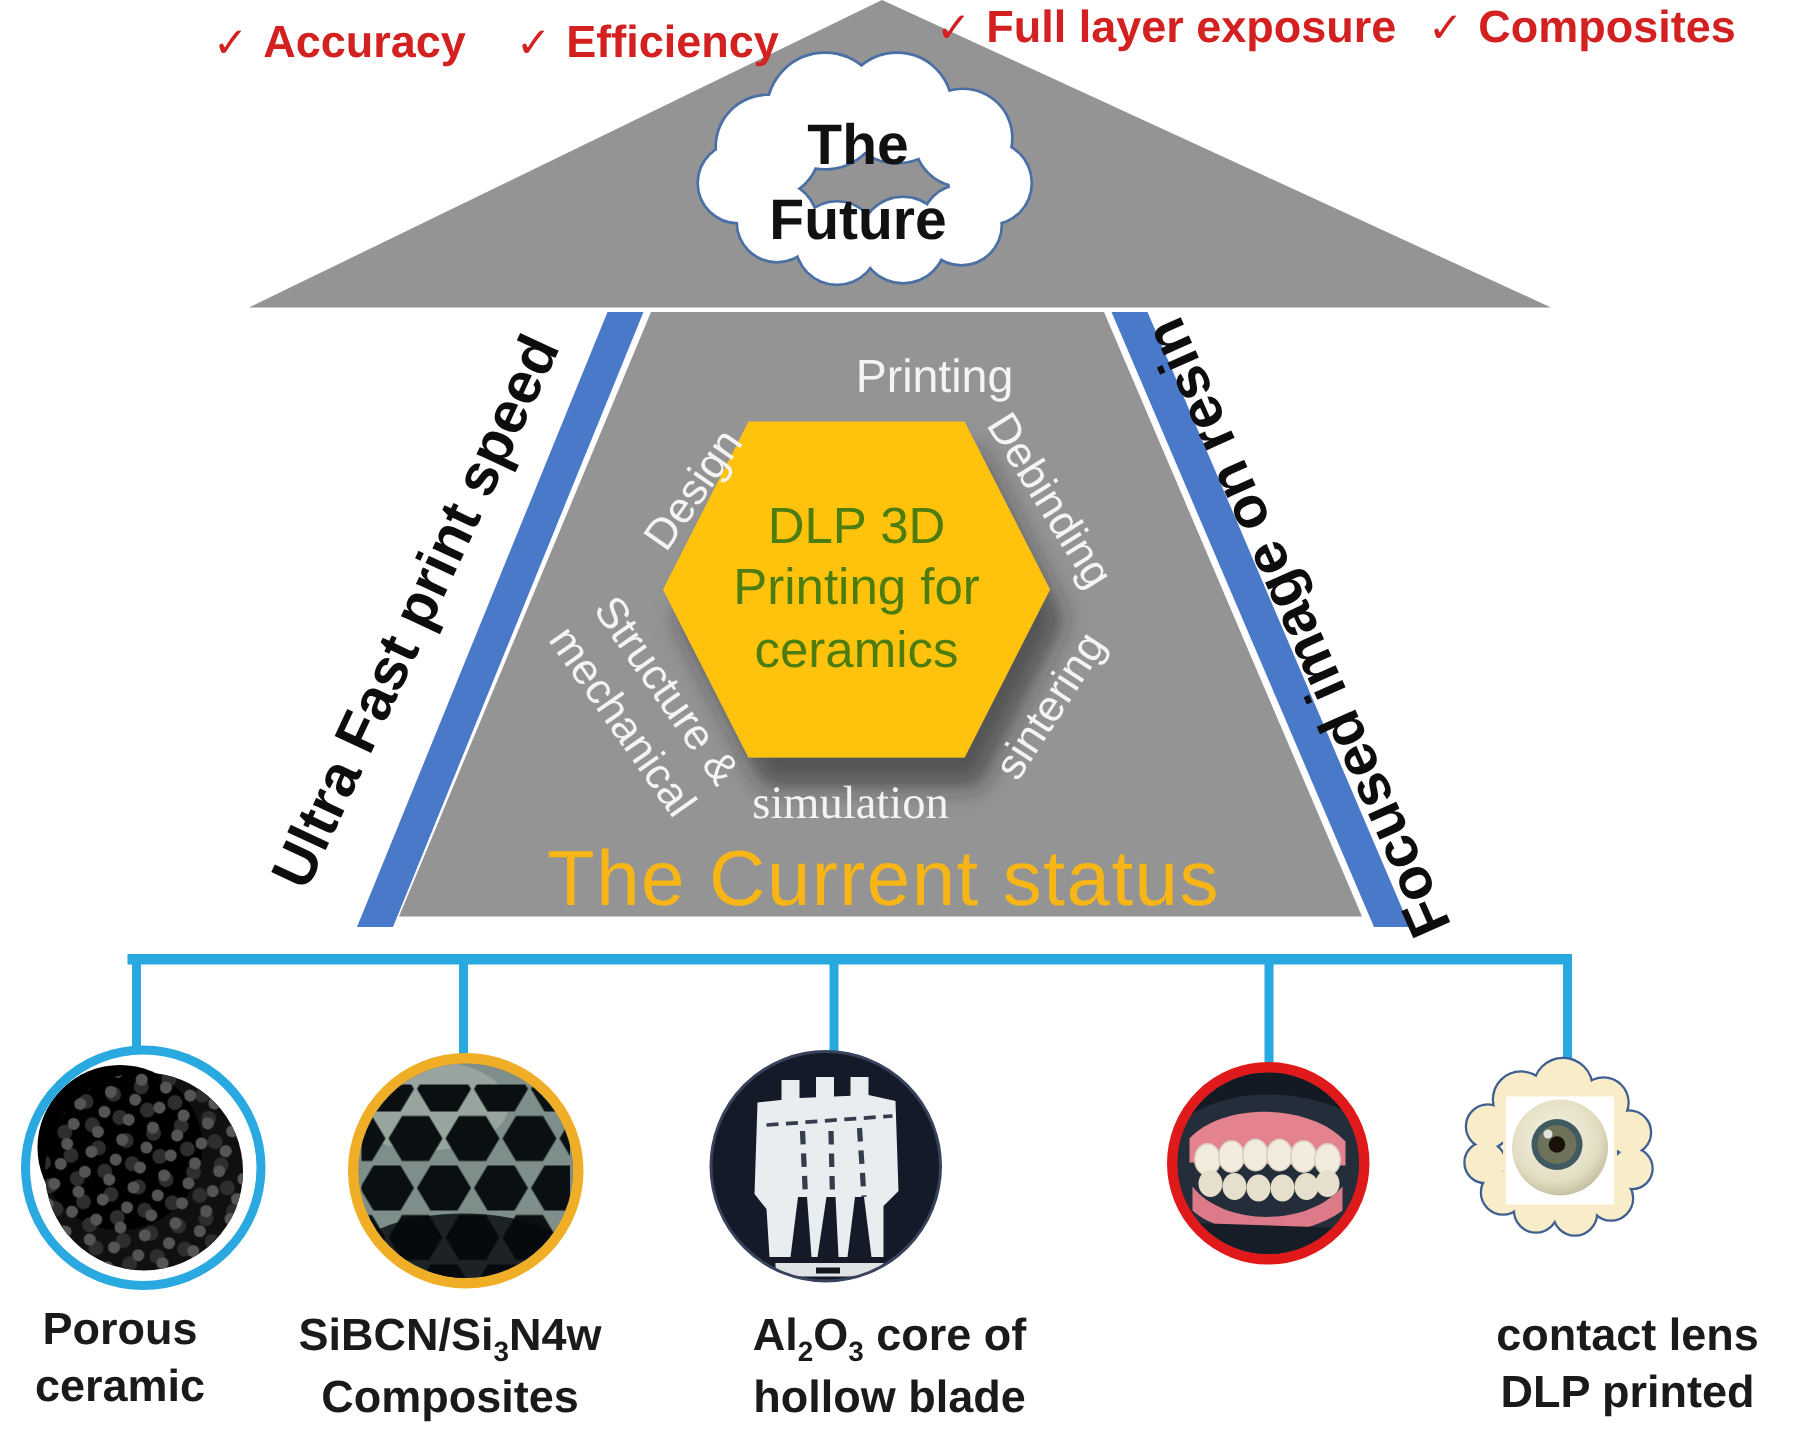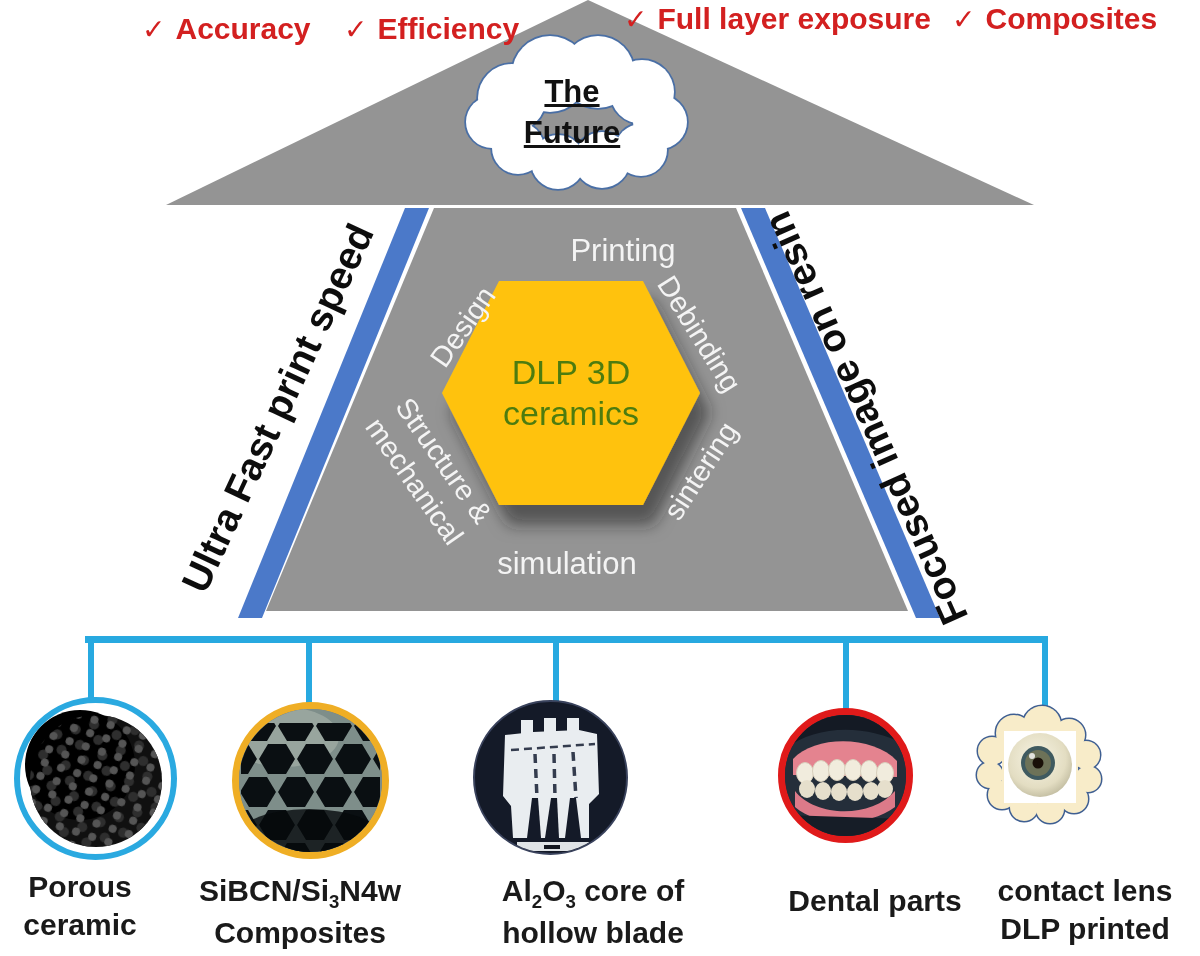--- a/index.html
+++ b/index.html
@@ -12,21 +12,21 @@
   .check-item{
     position:absolute;display:flex;align-items:baseline;gap:10px;
     color:#d32020;font-size:30px;font-weight:600;white-space:nowrap;
   }
   .check-glyph{font-size:28px;}
   
   .pyramid-art{position:absolute;left:0;top:0;}
   
   .cloud-text{
     position:absolute;left:482px;top:72px;width:180px;text-align:center;
-    font-size:31px;font-weight:700;color:#111;line-height:1.32;text-decoration:underline;
+    font-size:38px;font-weight:700;color:#111;line-height:1.32;
   }
   
   .banner{
     position:absolute;white-space:nowrap;color:#0d0d0d;
     font-size:39px;font-weight:600;transform-origin:center center;
   }
   .banner-left{left:278px;top:408px;transform:translate(-50%,-50%) rotate(-65deg);}
   .banner-right{left:866px;top:418px;transform:translate(-50%,-50%) rotate(-114deg);}
   
   .cycle-label{
@@ -126,27 +126,29 @@
   <div class="banner banner-right">Focused image on resin</div>
 
   <div class="cycle-label" style="left:580px;top:251px;transform:translate(-50%,-50%);margin-left:43px;">Printing</div>
   <div class="cycle-label rot" style="left:463px;top:327px;transform:translate(-50%,-50%) rotate(-55deg);">Design</div>
   <div class="cycle-label rot" style="left:699px;top:334px;transform:translate(-50%,-50%) rotate(58deg);">Debinding</div>
   <div class="cycle-label rot" style="left:429px;top:471px;transform:translate(-50%,-50%) rotate(55deg);line-height:1.25;">
     <div>Structure &amp;</div>
     <div>mechanical</div>
   </div>
   <div class="cycle-label rot" style="left:701px;top:471px;transform:translate(-50%,-50%) rotate(-57deg);">sintering</div>
-  <div class="cycle-label" style="left:567px;top:564px;transform:translate(-50%,-50%);">simulation</div>
+  <div class="cycle-label" style="left:567px;top:535px;transform:translate(-50%,-50%);font-family:Liberation Serif, serif;">simulation</div>
 
   <div class="hex-text">
     <div>DLP 3D</div>
+    <div>Printing for</div>
     <div>ceramics</div>
   </div>
 
+  <div class="status-text">The Current status</div>
 
   <div class="conn" style="left:85px;top:636px;width:963px;height:7px;"></div>
   <div class="conn" style="left:88px;top:636px;width:6px;height:64px;"></div>
   <div class="conn" style="left:306px;top:636px;width:6px;height:70px;"></div>
   <div class="conn" style="left:553px;top:636px;width:6px;height:68px;"></div>
   <div class="conn" style="left:843px;top:636px;width:6px;height:76px;"></div>
   <div class="conn" style="left:1042px;top:636px;width:6px;height:72px;"></div>
 
   <div class="app-circle" style="left:14px;top:697px;width:163px;height:163px;border:6px solid #2aa9e0;">
     <svg width="151" height="151" viewBox="0 0 151 151">
@@ -275,21 +277,18 @@
     <div>ceramic</div>
   </div>
   <div class="app-label" style="left:300px;top:872px;">
     <div>SiBCN/Si<sub>3</sub>N4w</div>
     <div>Composites</div>
   </div>
   <div class="app-label" style="left:593px;top:872px;">
     <div>Al<sub>2</sub>O<sub>3</sub> core of</div>
     <div>hollow blade</div>
   </div>
-  <div class="app-label" style="left:875px;top:882px;">
-    <div>Dental parts</div>
-  </div>
   <div class="app-label" style="left:1085px;top:872px;">
     <div>contact lens</div>
     <div>DLP printed</div>
   </div>
 
 </div>
 
 </body></html>

